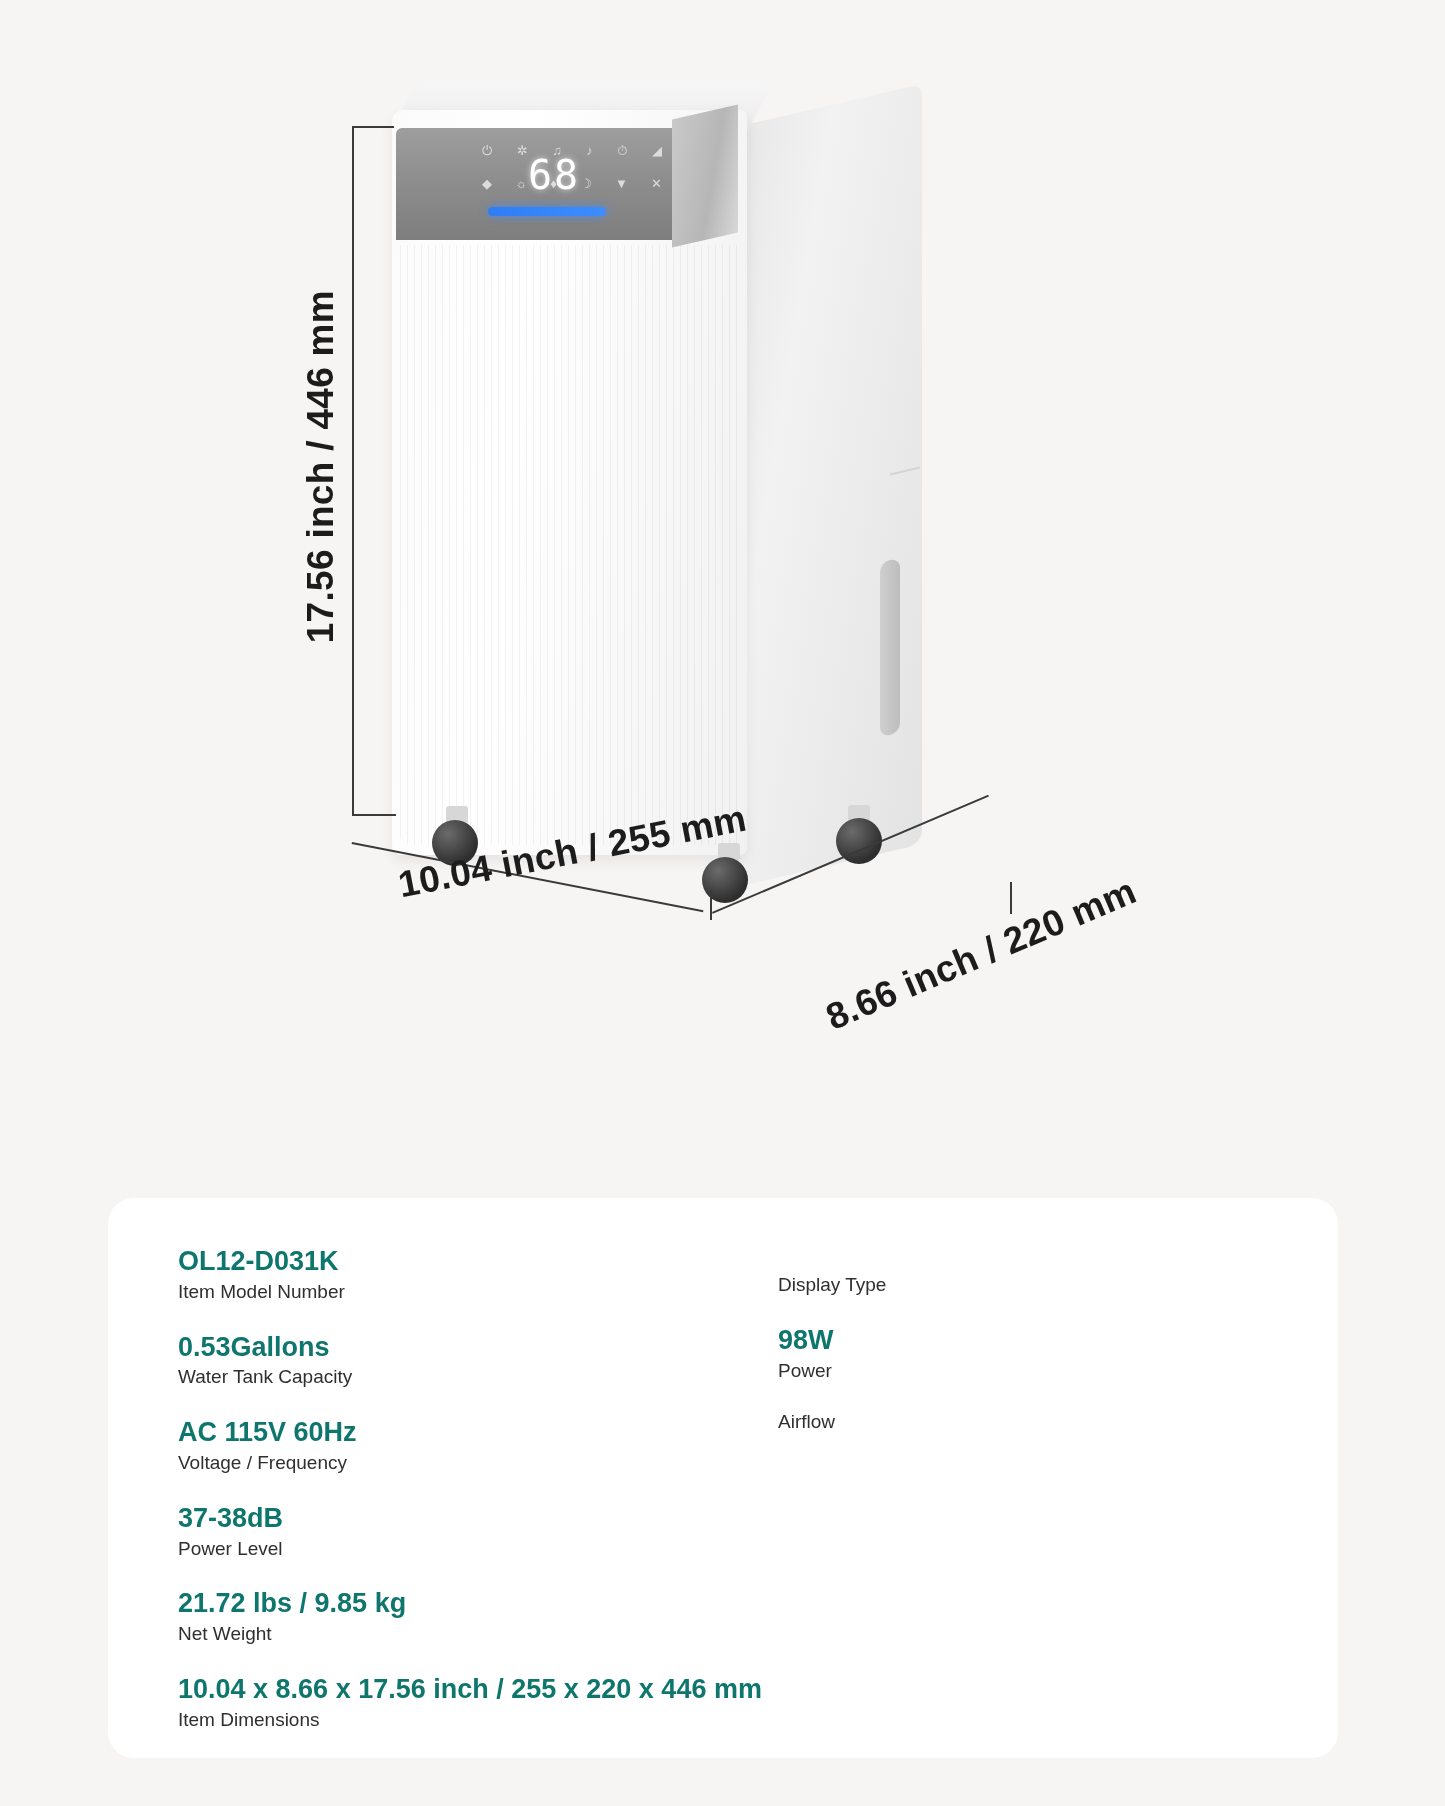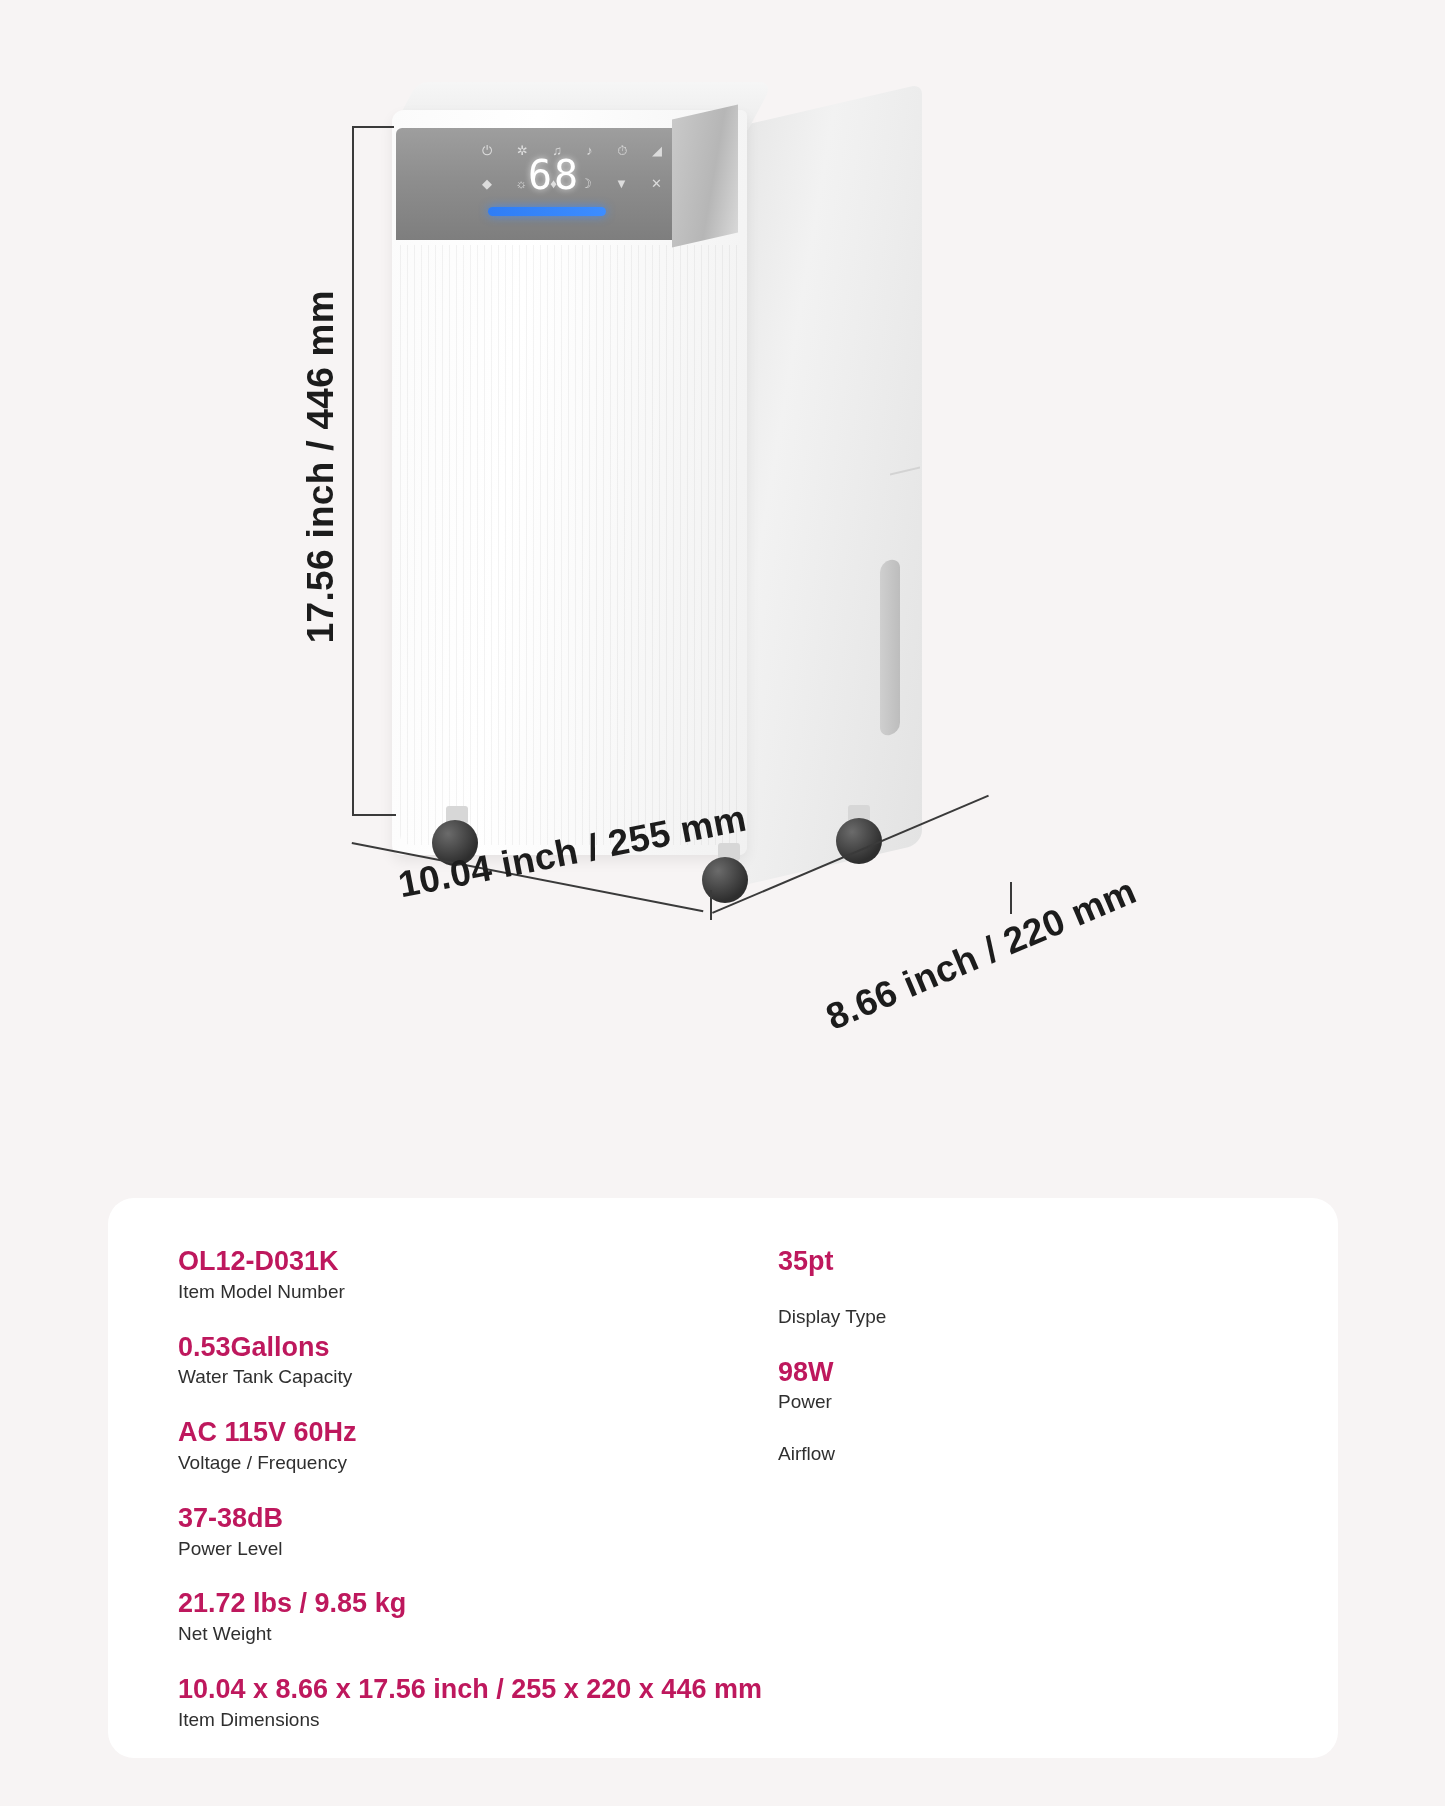--- a/index.html
+++ b/index.html
@@ -238,21 +238,21 @@
     display: flex;
     gap: 0px;
   }
   .spec-col { width: 600px; }
   .spec-col.right { width: 500px; }
 
   .spec-item { margin-bottom: 27px; }
   .spec-value {
     font-size: 27px;
     font-weight: bold;
-    color: #be185d;
+    color: #0f766e;
     line-height: 1.18;
   }
   .spec-label {
     font-size: 19px;
     color: #2f2f2f;
     line-height: 1.3;
     margin-top: 2px;
   }
   .spec-item.wide .spec-value { font-size: 27px; }
 </style>
@@ -341,21 +341,20 @@
         <div class="spec-label">Net Weight</div>
       </div>
       <div class="spec-item wide">
         <div class="spec-value">10.04 x 8.66 x 17.56 inch / 255 x 220 x 446 mm</div>
         <div class="spec-label">Item Dimensions</div>
       </div>
     </div>
 
     <div class="spec-col right">
       <div class="spec-item">
-        <div class="spec-value">35pt</div>
       </div>
       <div class="spec-item">
         <div class="spec-label">Display Type</div>
       </div>
       <div class="spec-item">
         <div class="spec-value">98W</div>
         <div class="spec-label">Power</div>
       </div>
       <div class="spec-item">
         <div class="spec-label">Airflow</div>

